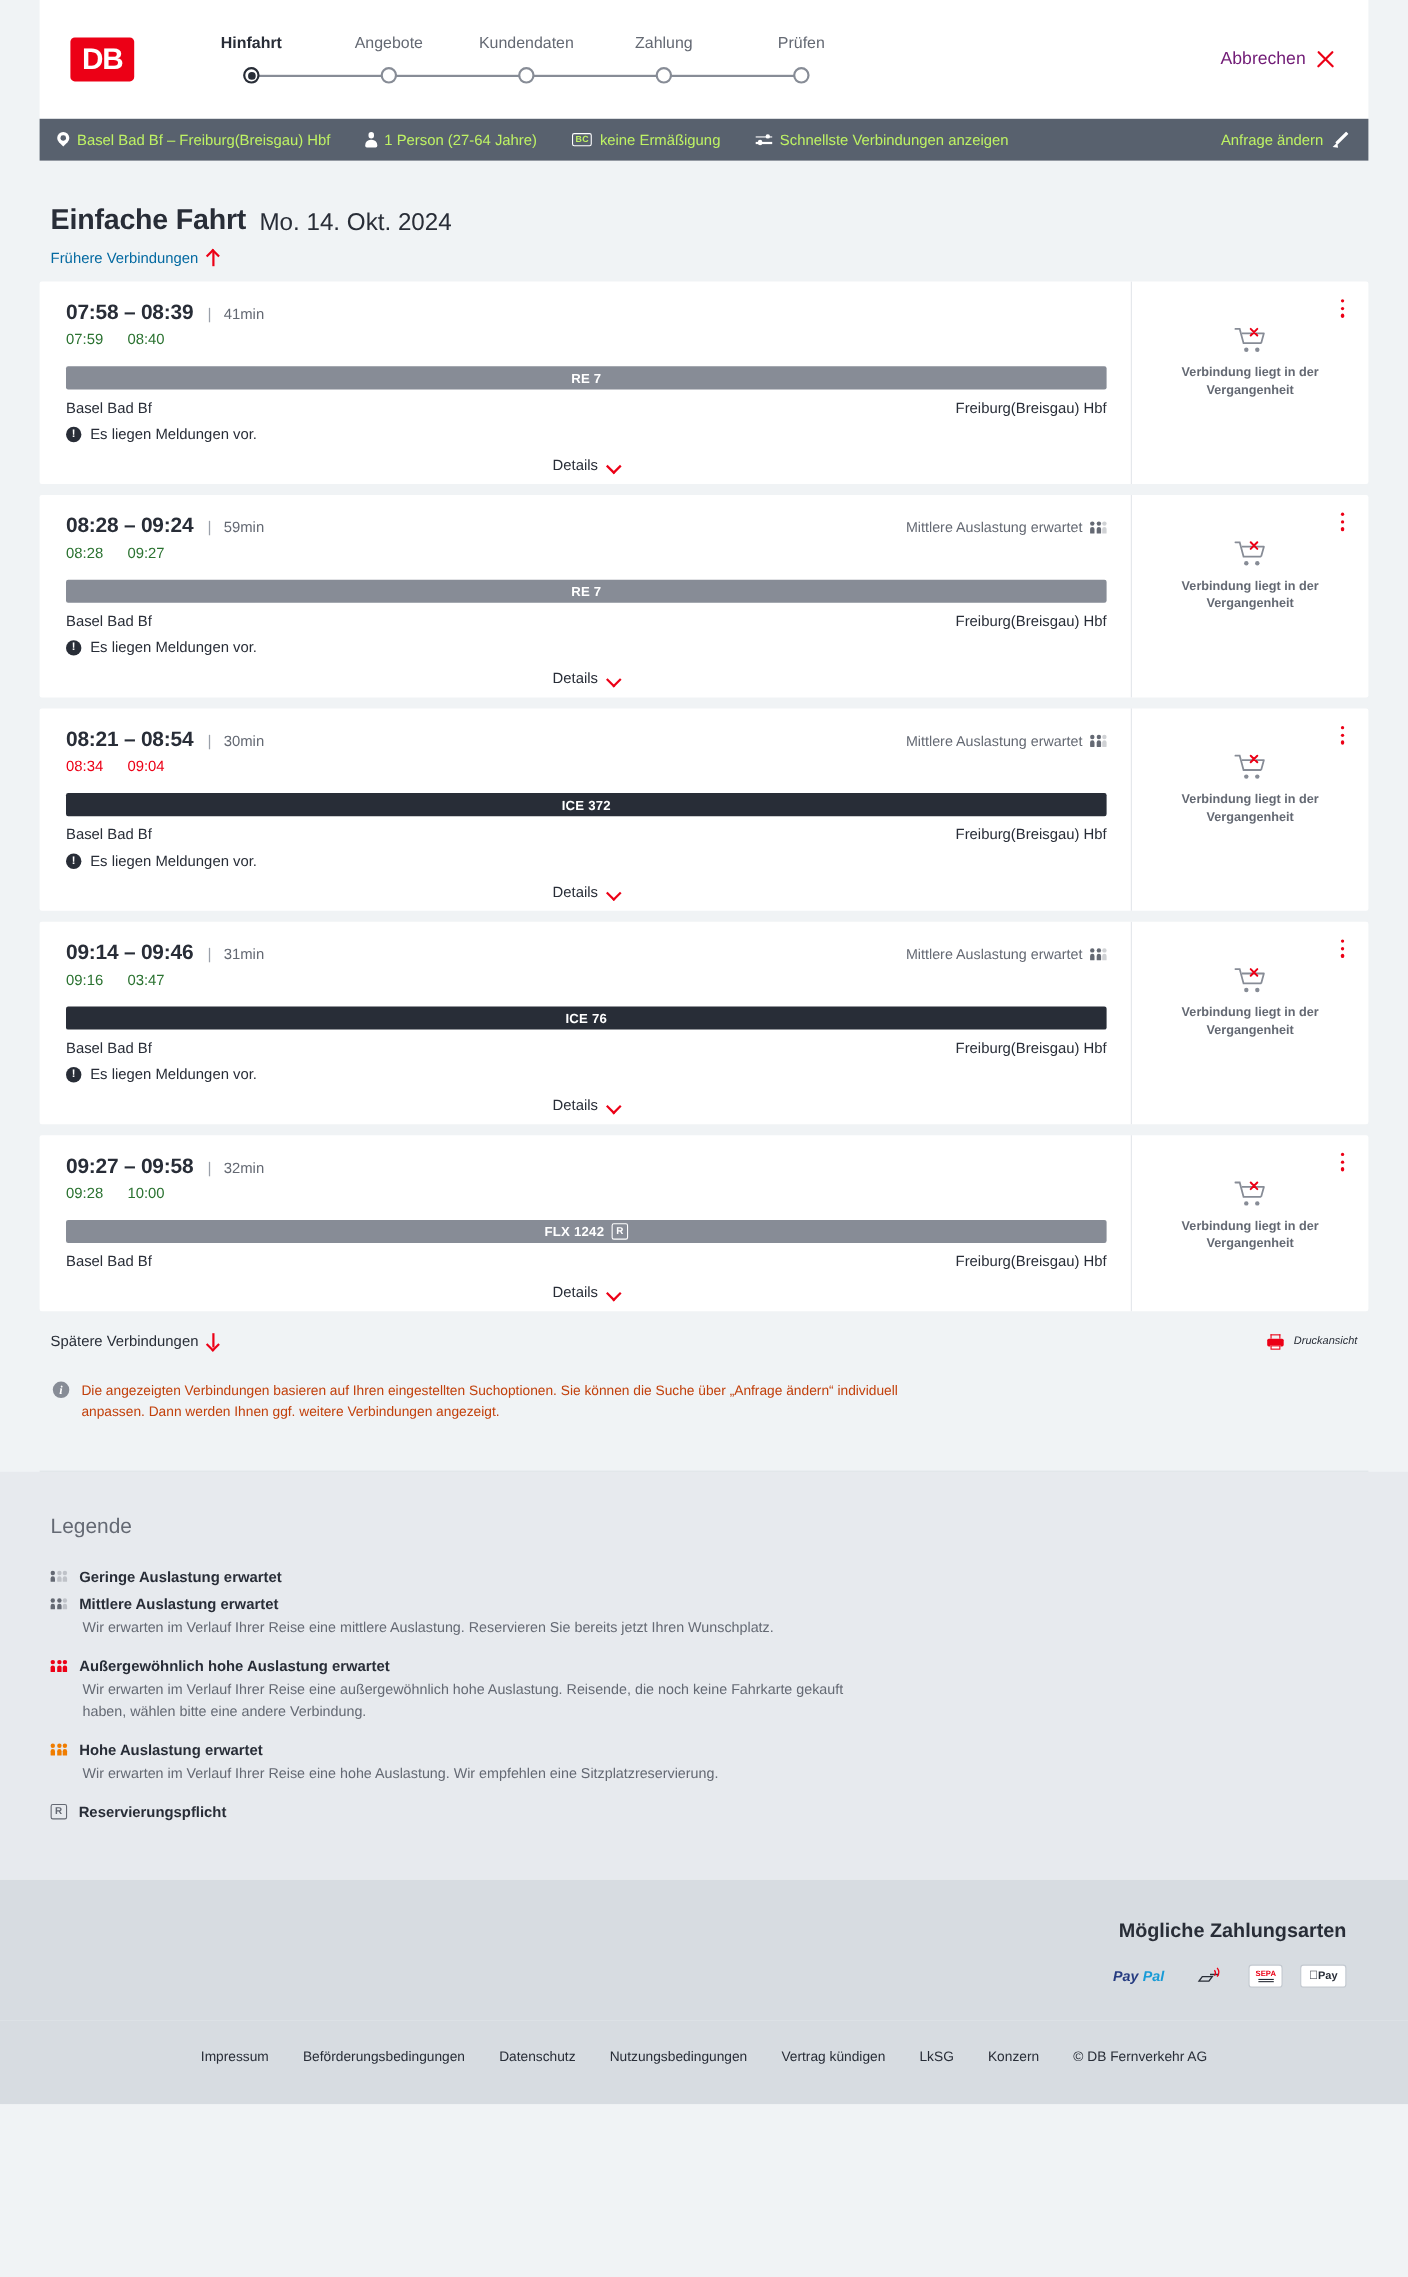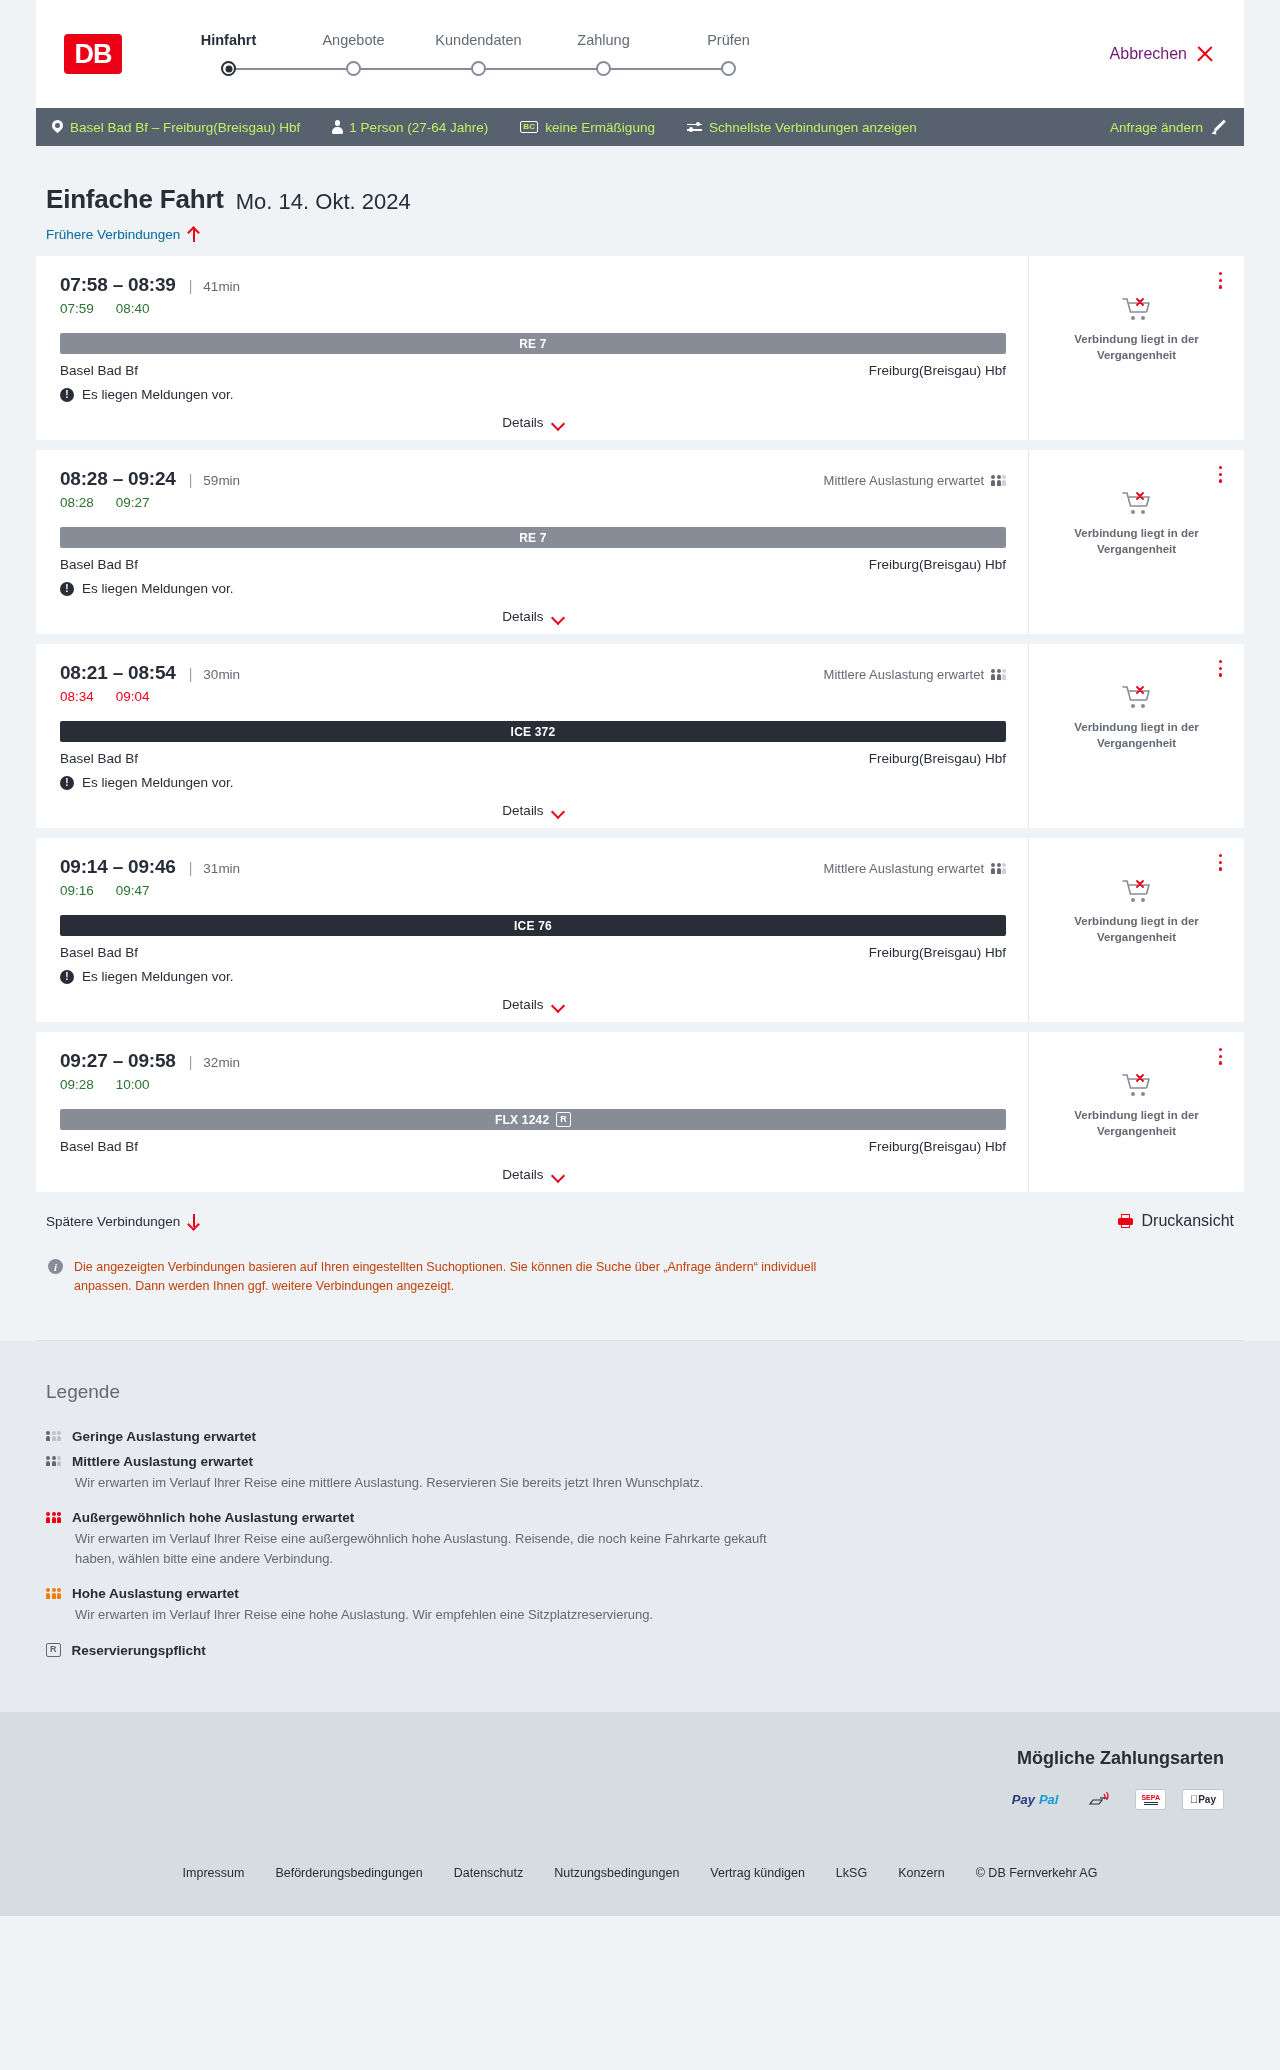--- a/index.html
+++ b/index.html
@@ -191,21 +191,21 @@
     border-radius:2px 2px 0.5px 0.5px; background:currentColor;
   }
   .people .off{ opacity:0.3; }
   .p-mid{ color:#646973; }
   .p-high{ color:#f07d00; }
   .p-vhigh{ color:#ec0016; }
 
   
   .later-row{ display:flex; align-items:center; padding:10px 10px 0 10px; }
   .later{ display:flex; align-items:center; gap:8px; font-size:13.5px; cursor:pointer; }
-  .printview{ margin-left:auto; display:flex; align-items:center; gap:9px; font-size:16px; cursor:pointer; }
+  .printview{ margin-left:auto; display:flex; align-items:center; gap:9px; font-size:10px; cursor:pointer;font-style:italic; }
   .printer-icon{ width:15px; height:14px; position:relative; display:inline-block; }
   .printer-icon .body{ position:absolute; left:0; top:4px; width:15px; height:7px; background:#ec0016; border-radius:1.5px; }
   .printer-icon .top{ position:absolute; left:3px; top:0; width:9px; height:4px; border:1.6px solid #ec0016; border-bottom:0; }
   .printer-icon .bot{ position:absolute; left:3px; bottom:0; width:9px; height:4px; background:#fff; border:1.6px solid #ec0016; }
 
   .infonote{ display:flex; gap:11px; padding:28px 10px 0 12px; }
   .info-icon{
     width:15px; height:15px; border-radius:50%; background:#878c96; color:#fff;
     font-size:11px; font-weight:bold; display:flex; align-items:center; justify-content:center;
     flex:0 0 auto; margin-top:1px; font-style:italic; font-family:"Liberation Serif", serif;
@@ -494,21 +494,21 @@
                 <span>Mittlere Auslastung erwartet</span>
                 <span class="people p-mid">
                   <span class=""></span>
                   <span class=""></span>
                   <span class="off"></span>
                 </span>
               </span>
             </div>
             <div class="realrow">
               <span class="real ontime">09:16</span>
-              <span class="real ontime">09:47</span>
+              <span class="real ontime">03:47</span>
             </div>
             <div class="trainbar ice">
               <span>ICE 76</span>
             </div>
             <div class="stationrow">
               <span>Basel Bad Bf</span>
               <span>Freiburg(Breisgau) Hbf</span>
             </div>
             <div class="msgrow">
               <span class="excl-icon">!</span>

